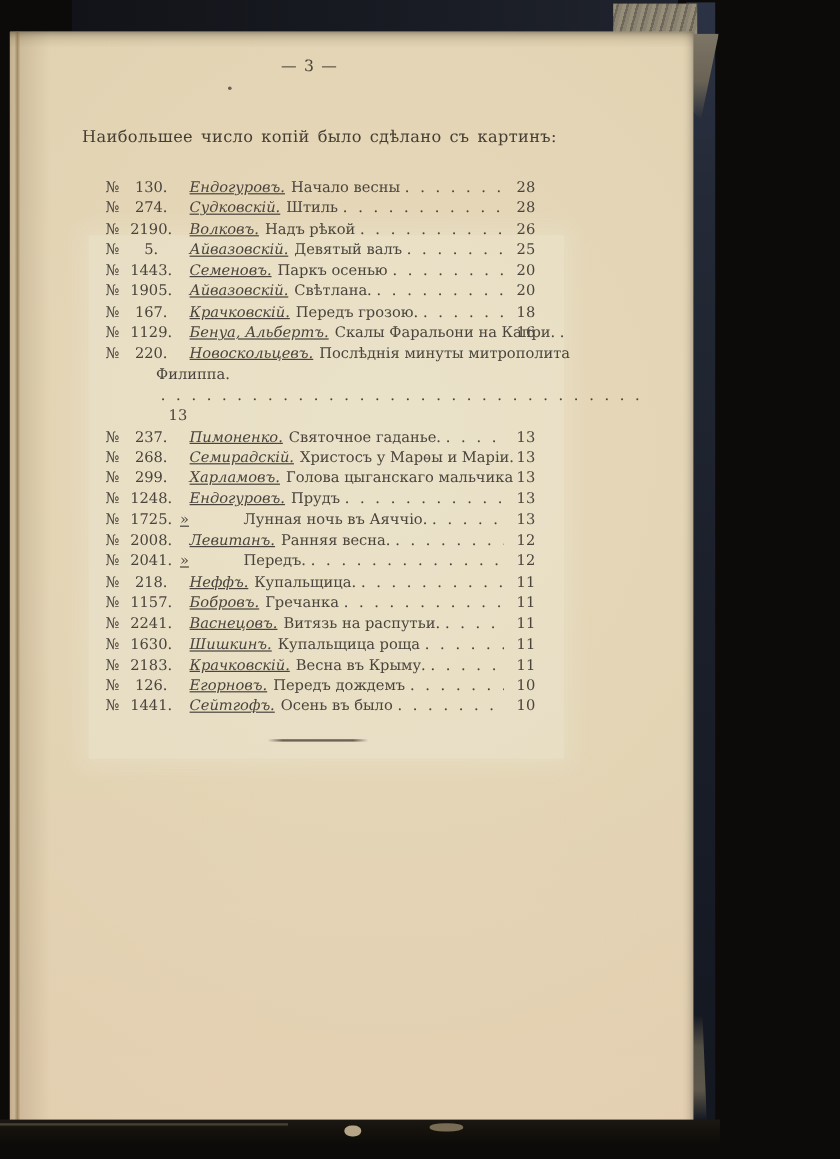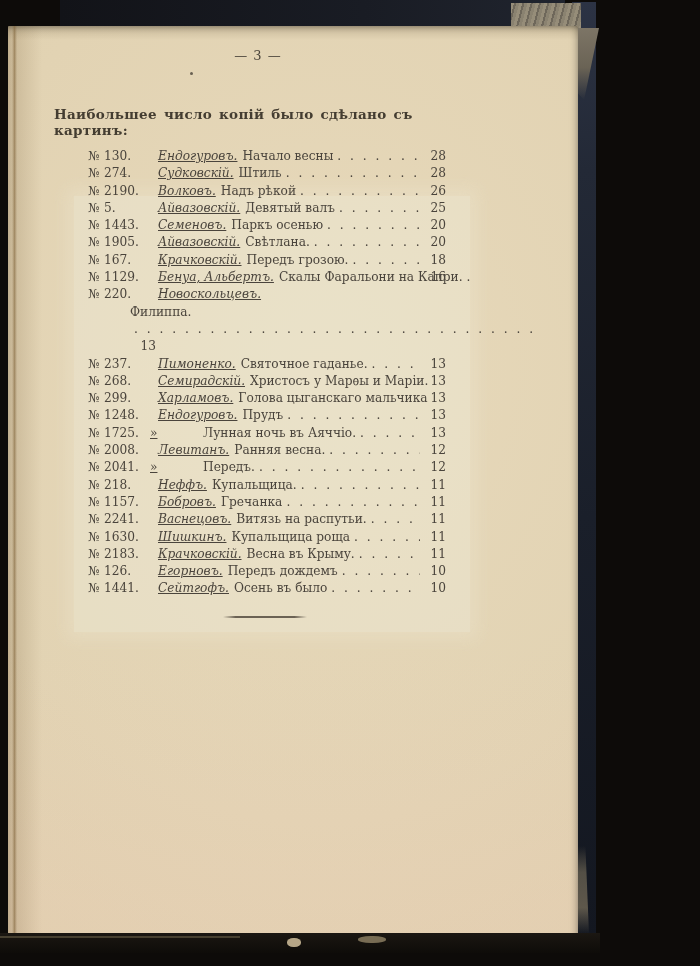--- a/index.html
+++ b/index.html
@@ -32,27 +32,27 @@
   .crease{position:absolute;left:4px;top:0;width:5px;height:100%;
           background:linear-gradient(to right,rgba(90,70,40,0),rgba(128,100,58,.55) 50%,rgba(90,70,40,0));}
   .watermark{position:absolute;left:66px;top:170px;width:396px;height:436px;
              background:rgba(243,245,232,.30);box-shadow:0 0 16px 8px rgba(243,245,232,.20);}
   .speck-page{position:absolute;left:182px;top:46px;width:3px;height:3px;border-radius:50%;
               background:#4a4238;opacity:.8;}
 
   
   .pageno{position:absolute;left:0;top:22px;width:500px;text-align:center;
           font-size:13px;letter-spacing:1px;color:#4a443a;}
-  .heading{position:absolute;left:46px;top:80px;width:410px;text-align:left;
-           font-weight:bold;font-size:13.5px;letter-spacing:.3px;color:#443d31;word-spacing:2px;}
+  .heading{position:absolute;left:46px;top:80px;width:410px;text-align:right;
+           font-weight:normal;font-size:13.5px;letter-spacing:.3px;color:#443d31;word-spacing:2px;}
   .list{position:absolute;left:80px;top:122px;width:358px;font-size:12.2px;color:#4a443c;}
   .row{line-height:17.3px;}
   .line1,.wrapline{display:flex;align-items:baseline;}
   .nosign{width:16px;flex:none;}
-  .num{width:44px;flex:none;text-align:left;}
+  .num{width:44px;flex:none;text-align:center;}
   .entry{flex:1;display:flex;min-width:0;margin-left:10px;align-items:baseline;}
   .author{font-style:italic;white-space:pre;margin-right:5px;flex:none;text-decoration:underline;}
   .title{white-space:pre;flex:none;}
   .leader{flex:1;overflow:hidden;white-space:nowrap;padding-left:4px;
           word-spacing:3px;letter-spacing:1px;color:#4a443c;}
   .count{width:26px;flex:none;text-align:right;}
   .row.ditto .author{font-style:normal;display:inline-block;width:48px;margin-left:-10px;
                      text-align:left;padding-left:2px;}
   .wrapline{margin-left:42px;}
   .row .wrapline{display:none;flex-direction:column;}
@@ -201,20 +201,21 @@
     </div>
 
   </div>
 
   <div class="row haswrap">
     <div class="line1">
       <span class="nosign">№</span>
       <span class="num">220.</span>
       <span class="entry">
         <span class="author">Новоскольцевъ.</span>
+        <span class="title">Послѣднія минуты митрополита</span>
 
       </span>
 
     </div>
     <div class="wrapline">
       <span class="wraptext">Филиппа.</span>
       <span class="leader">. . . . . . . . . . . . . . . . . . . . . . . . . . . . . . . .</span>
       <span class="count">13</span>
     </div>
   </div>

